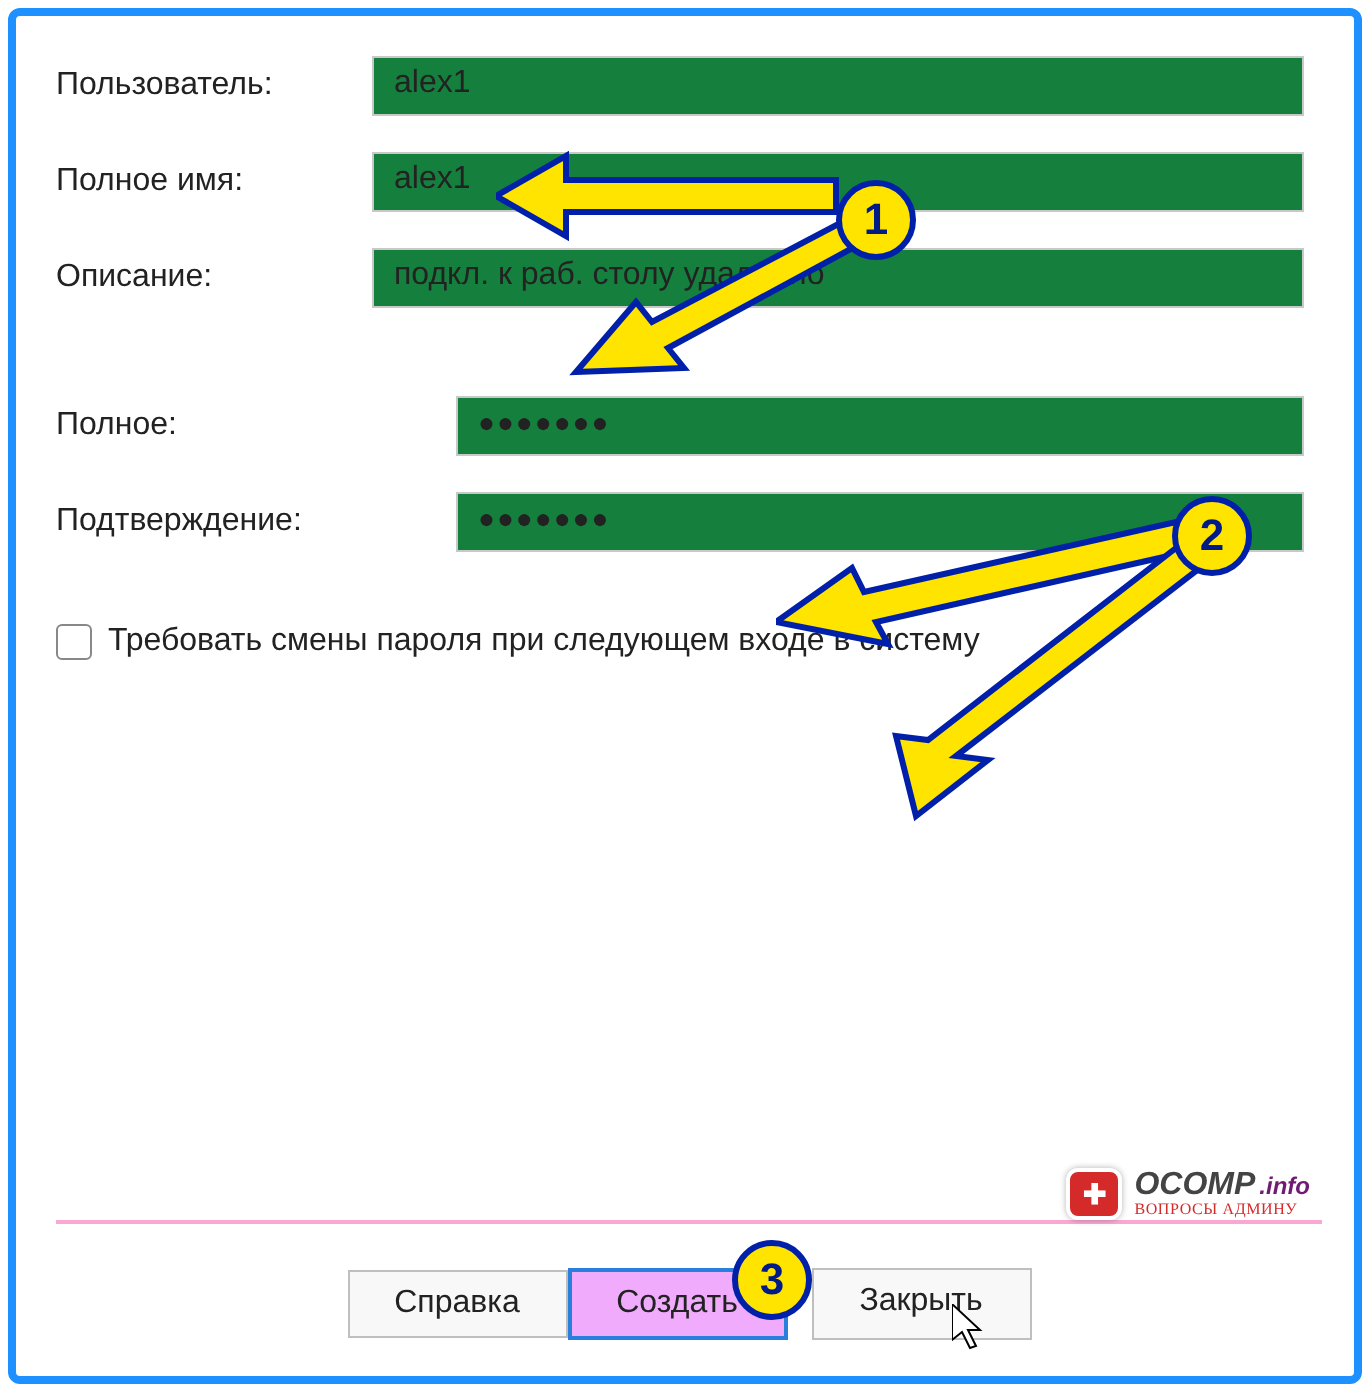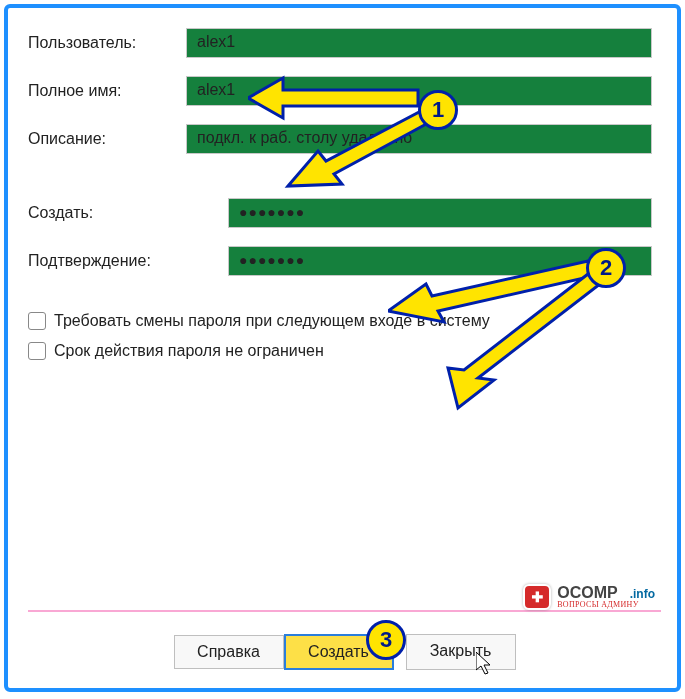--- a/index.html
+++ b/index.html
@@ -106,21 +106,21 @@
       border: 1px solid #bfbfbf;
       background: #f8f8f8;
       padding: 7px 22px;
       font-size: 16px;
       color: #222;
       min-width: 110px;
       text-align: center;
     }
     .btn.primary {
       border: 2px solid #2a7edc;
-      background: #fde047;
+      background: #f0abfc;
     }
     
     .callout {
       position: absolute;
       width: 40px;
       height: 40px;
       border-radius: 50%;
       background: #ffe400;
       border: 3px solid #0020aa;
       display: flex;
@@ -154,22 +154,23 @@
       border: 2px solid #fff;
       box-shadow: 0 0 3px rgba(0,0,0,.3);
     }
     .wm-text { line-height: 1; }
     .wm-main {
       font-size: 16px;
       font-weight: bold;
       color: #444;
       display: flex;
       align-items: baseline;
-    }
-    .wm-main .info { color: #0369a1; font-size: 12px; margin-left: 12px; }
+      font-style: italic;
+    }
+    .wm-main .info { color: #701a75; font-size: 12px; margin-left: 2px; }
     .wm-sub {
       font-size: 8px;
       color: #d52a2a;
       letter-spacing: 0.3px;
       font-family: Liberation Serif, serif;
     }
     .cursor {
       position: absolute;
       z-index: 60;
     }
@@ -193,38 +194,34 @@
     </div>
 
     <div class="row lbl-top">
       <div class="label">Описание:</div>
       <div class="input">подкл. к раб. столу удаленно</div>
     </div>
 
     <div class="spacer"></div>
 
     <div class="row lbl-top">
-      <div class="label pwd">Создать:</div>
+      <div class="label pwd">Полное:</div>
       <div class="input pwd"><span class="pwd-dots">●●●●●●●</span></div>
     </div>
 
     <div class="row lbl-top">
       <div class="label pwd">Подтверждение:</div>
       <div class="input pwd"><span class="pwd-dots">●●●●●●●</span></div>
     </div>
 
     <div style="height:18px"></div>
 
     <div class="chk-row">
       <div class="chk"></div>
       <div class="chk-label">Требовать смены пароля при следующем входе в систему</div>
-    </div>
-    <div class="chk-row">
-      <div class="chk"></div>
-      <div class="chk-label">Срок действия пароля не ограничен</div>
     </div>
 
   </div>
 
   <div class="footer">
     <div class="btn">Справка</div>
     <div class="footer-right">
       <div class="btn primary">Создать</div>
       <div class="btn">Закрыть</div>
     </div>

